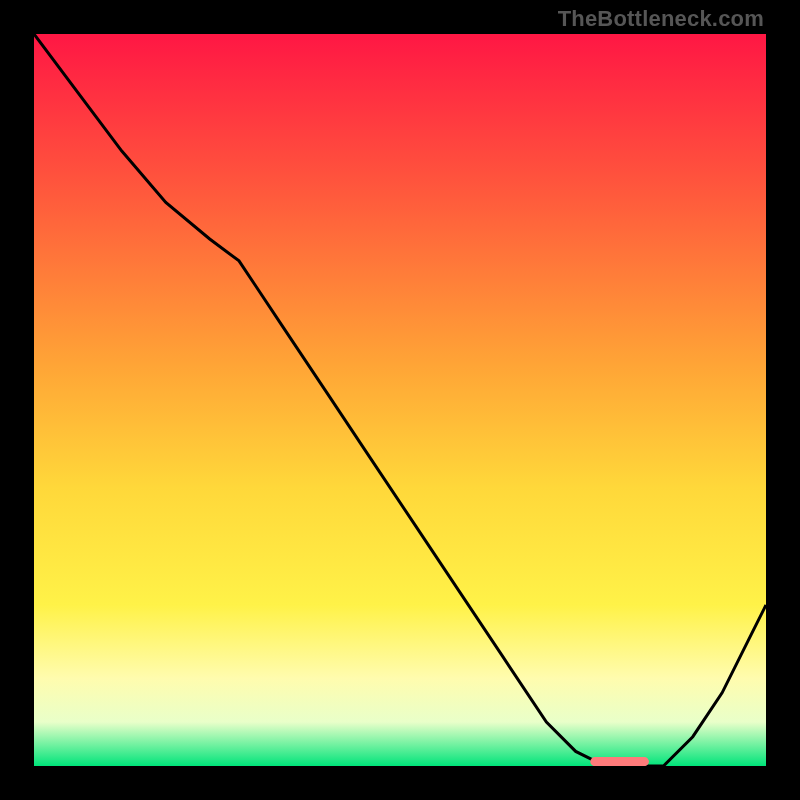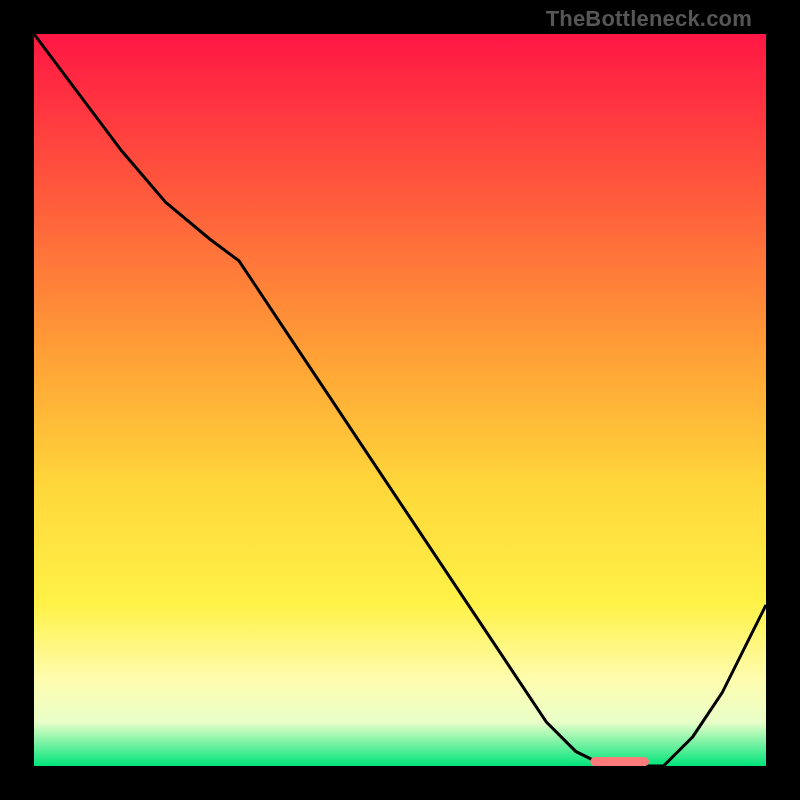--- a/index.html
+++ b/index.html
@@ -21,21 +21,21 @@
   .plot {
     position: absolute;
     left: 0;
     top: 0;
     width: 732px;
     height: 732px;
   }
   .watermark {
     position: absolute;
     top: 6px;
-    right: 48px;
+    right: 36px;
     font-family: Arial, Helvetica, sans-serif;
     font-size: 22px;
     font-weight: 600;
     color: #565656;
     letter-spacing: 0.2px;
   }
 </style>
 </head>
 <body>
 

